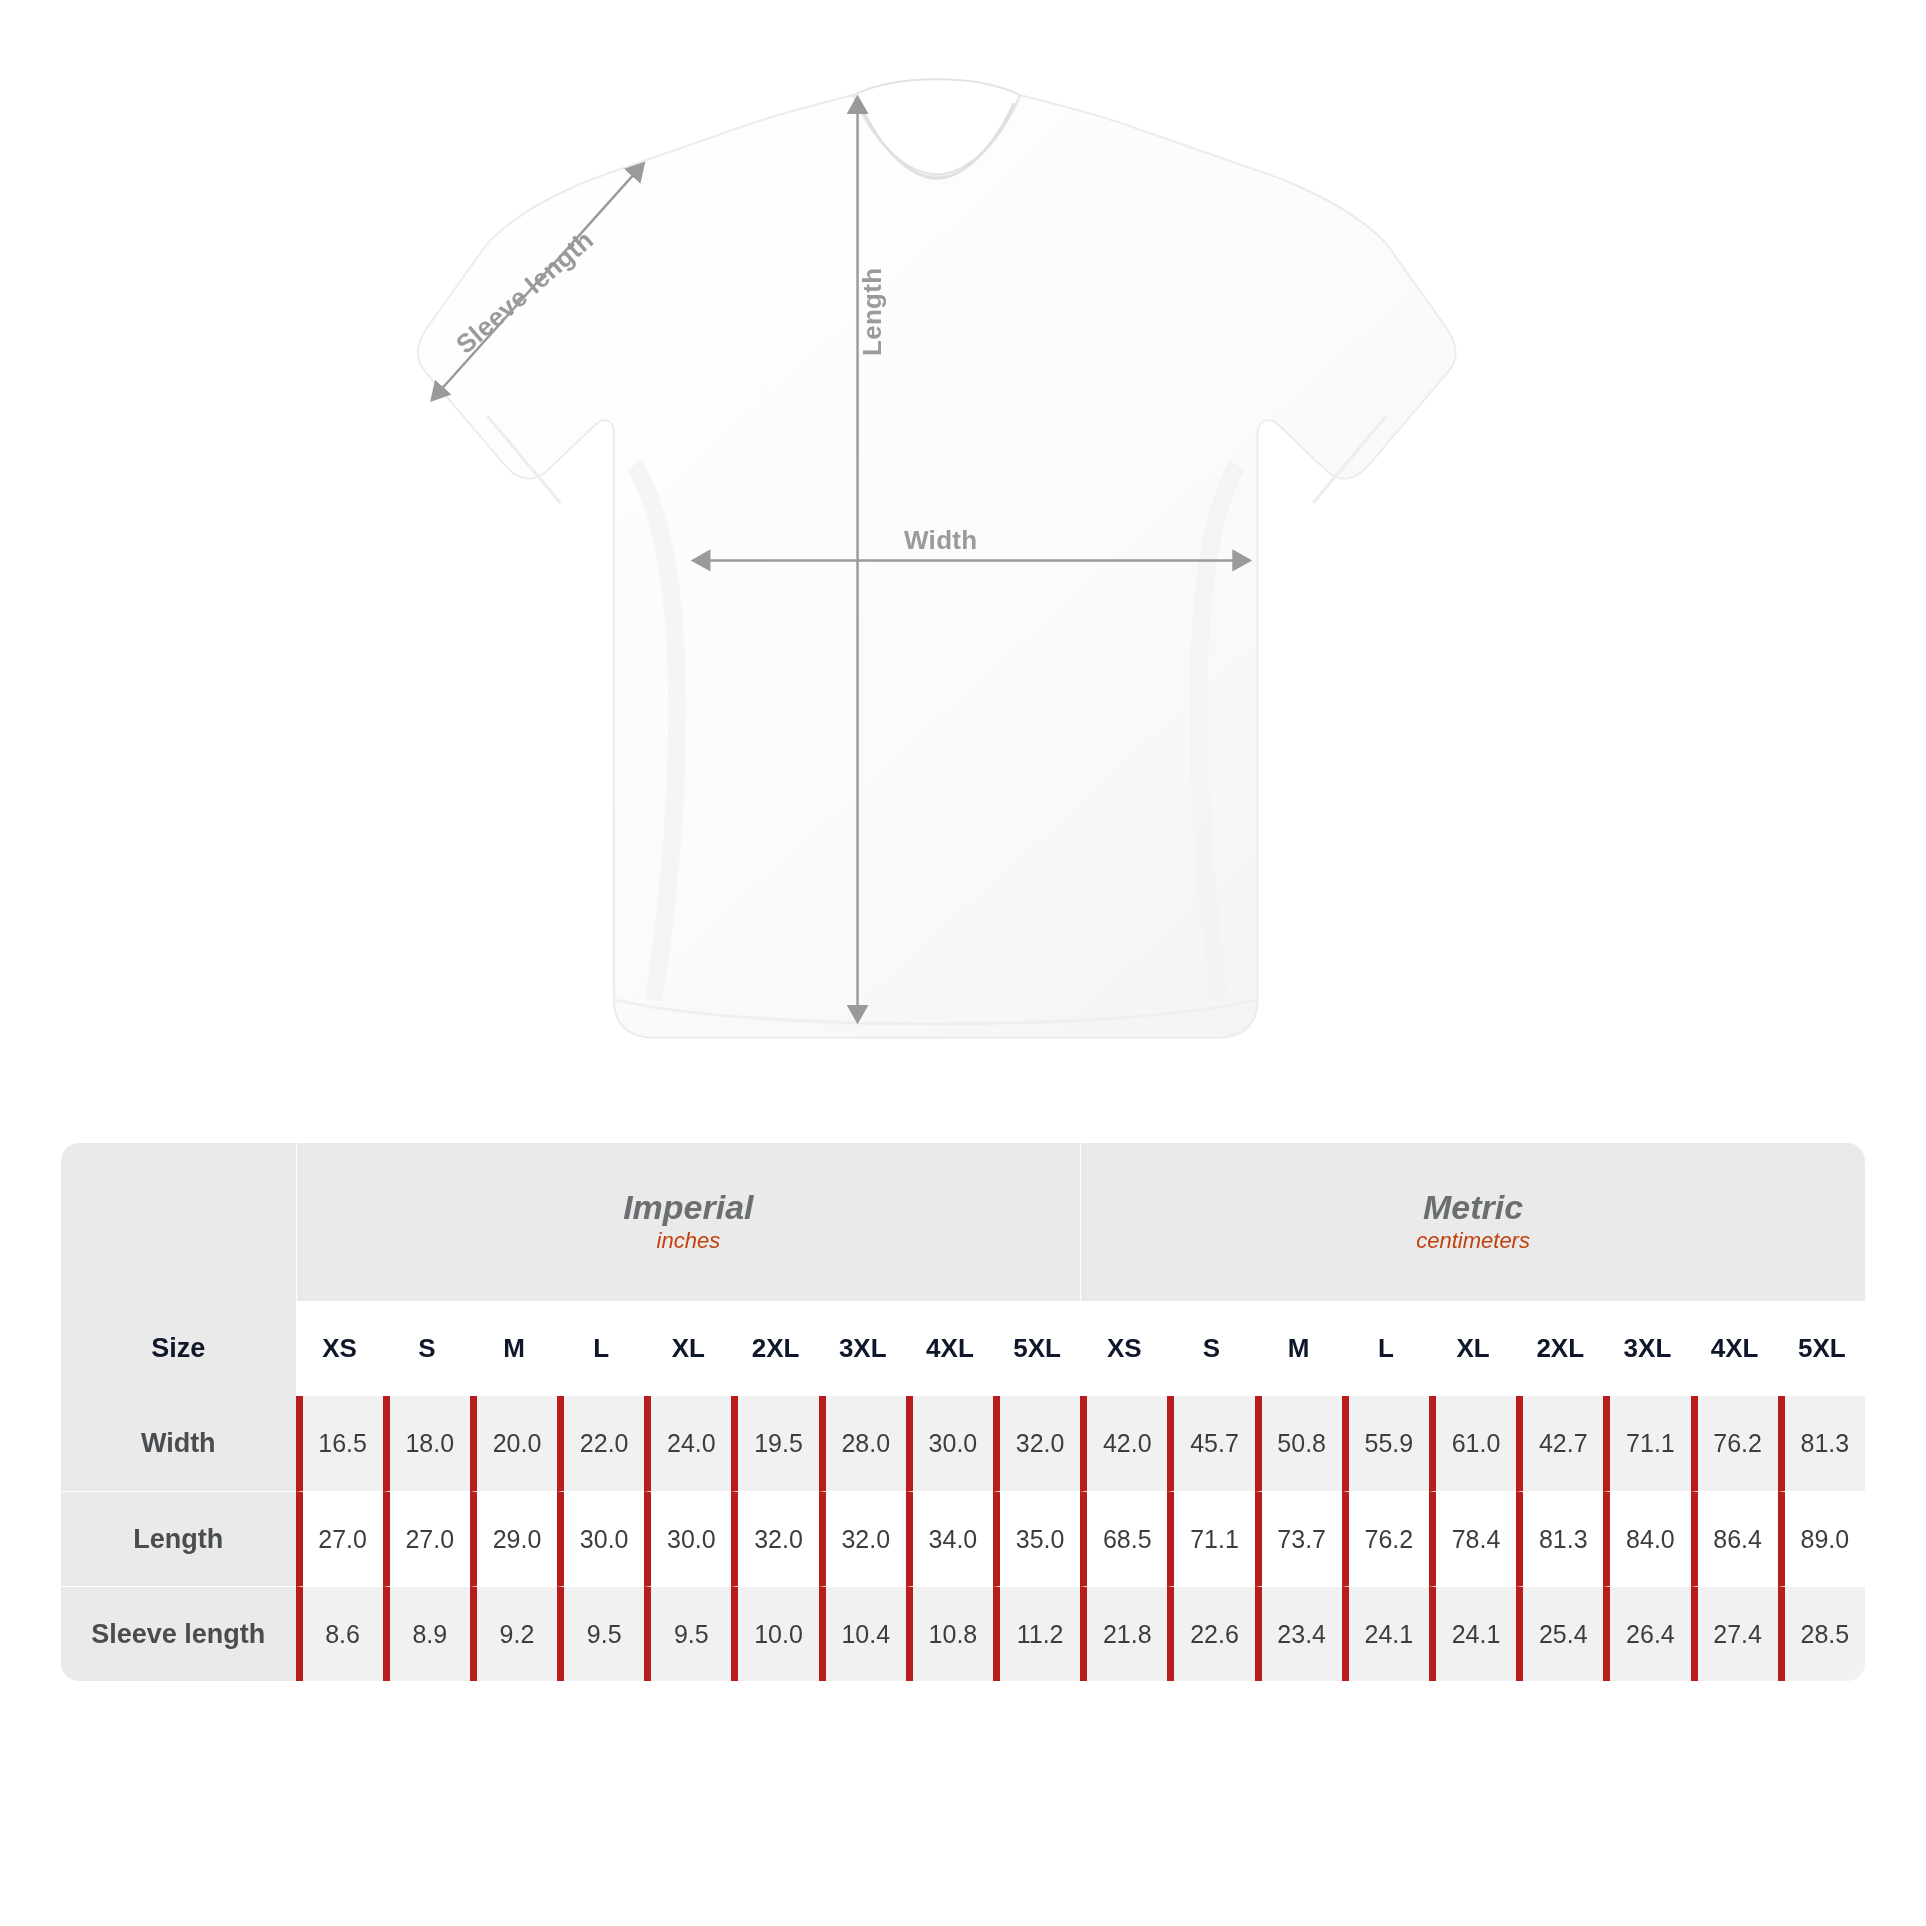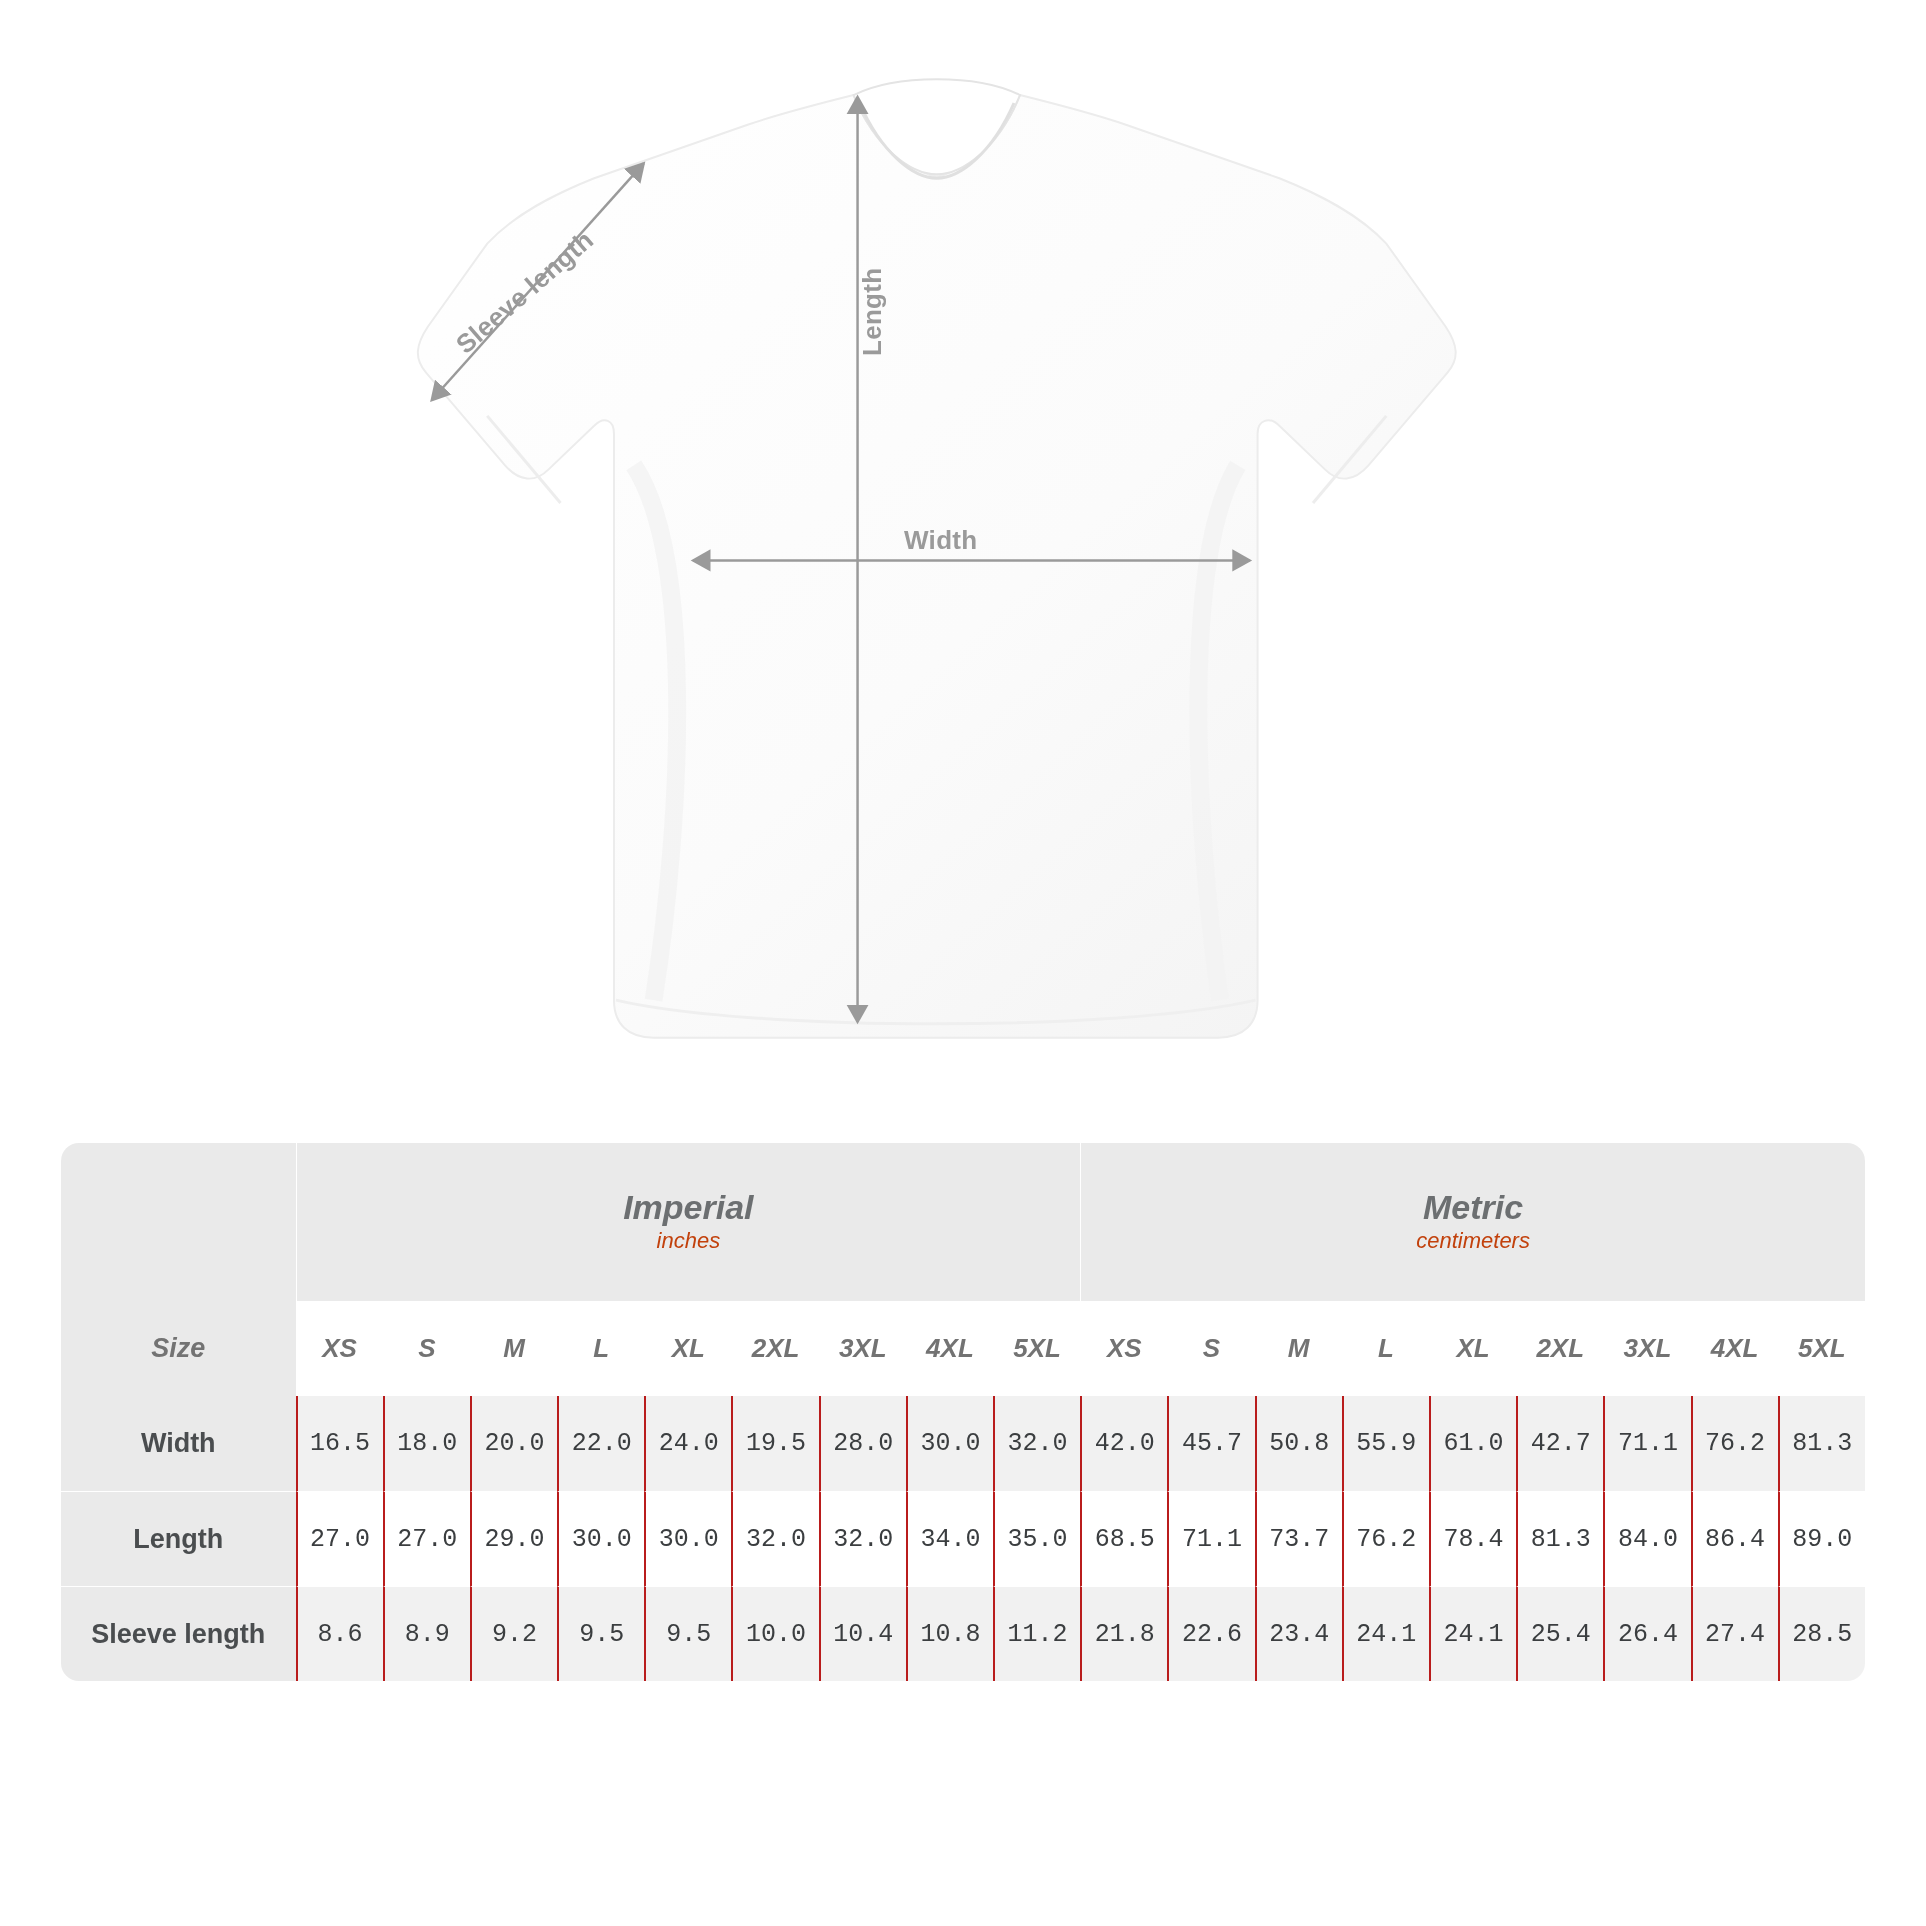--- a/index.html
+++ b/index.html
@@ -115,24 +115,23 @@
     border-top-left-radius: 18px;
   }
   tr.sys-row th:last-child {
     border-top-right-radius: 18px;
   }
 
   
   tr.head-row td {
     background: #ffffff;
     font-weight: bold;
-    color: #737373;
+    color: #0f172a;
     font-size: 26px;
     height: 95px;
-    font-style: italic;
   }
   tr.head-row td.rowlabel {
     background: #eaeaea;
     font-size: 27px;
   }
 
   
   tr.data-row td.rowlabel {
     background: #eaeaea;
     font-weight: bold;
@@ -145,21 +144,21 @@
   tr.data-row td { height: 95px; }
 
   tr.data-row:last-child td:first-child { border-bottom-left-radius: 18px; }
   tr.data-row:last-child td:last-child { border-bottom-right-radius: 18px; }
 
   
   table.size-table td + td,
   table.size-table th + th {
     border-left: 1px solid #ffffff;
   }
-  tr.data-row td + td { border-left: 2px solid #b91c1c; font-family: Liberation Mono, monospace; }
+  tr.data-row td + td { border-left: 7px solid #b91c1c; }
   tr.data-row + tr.data-row td { border-top: 1px solid #ffffff; }
 </style>
 </head>
 <body>
 
 <div class="page">
 
   <div class="illustration">
 
     <svg class="shirt-wrap" viewBox="0 0 1946 1120">

